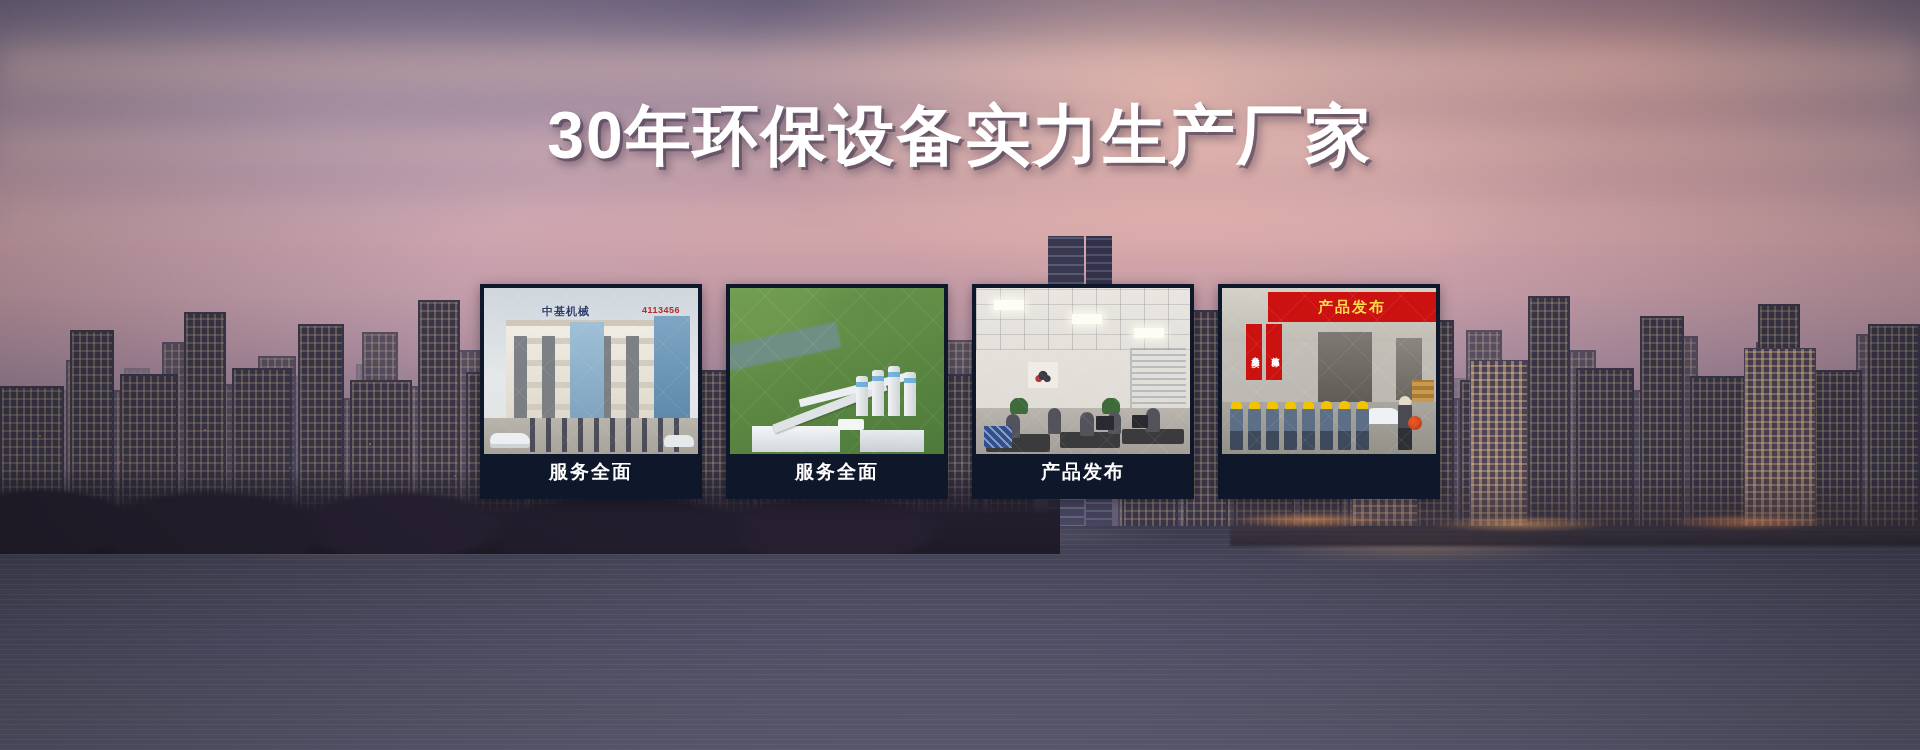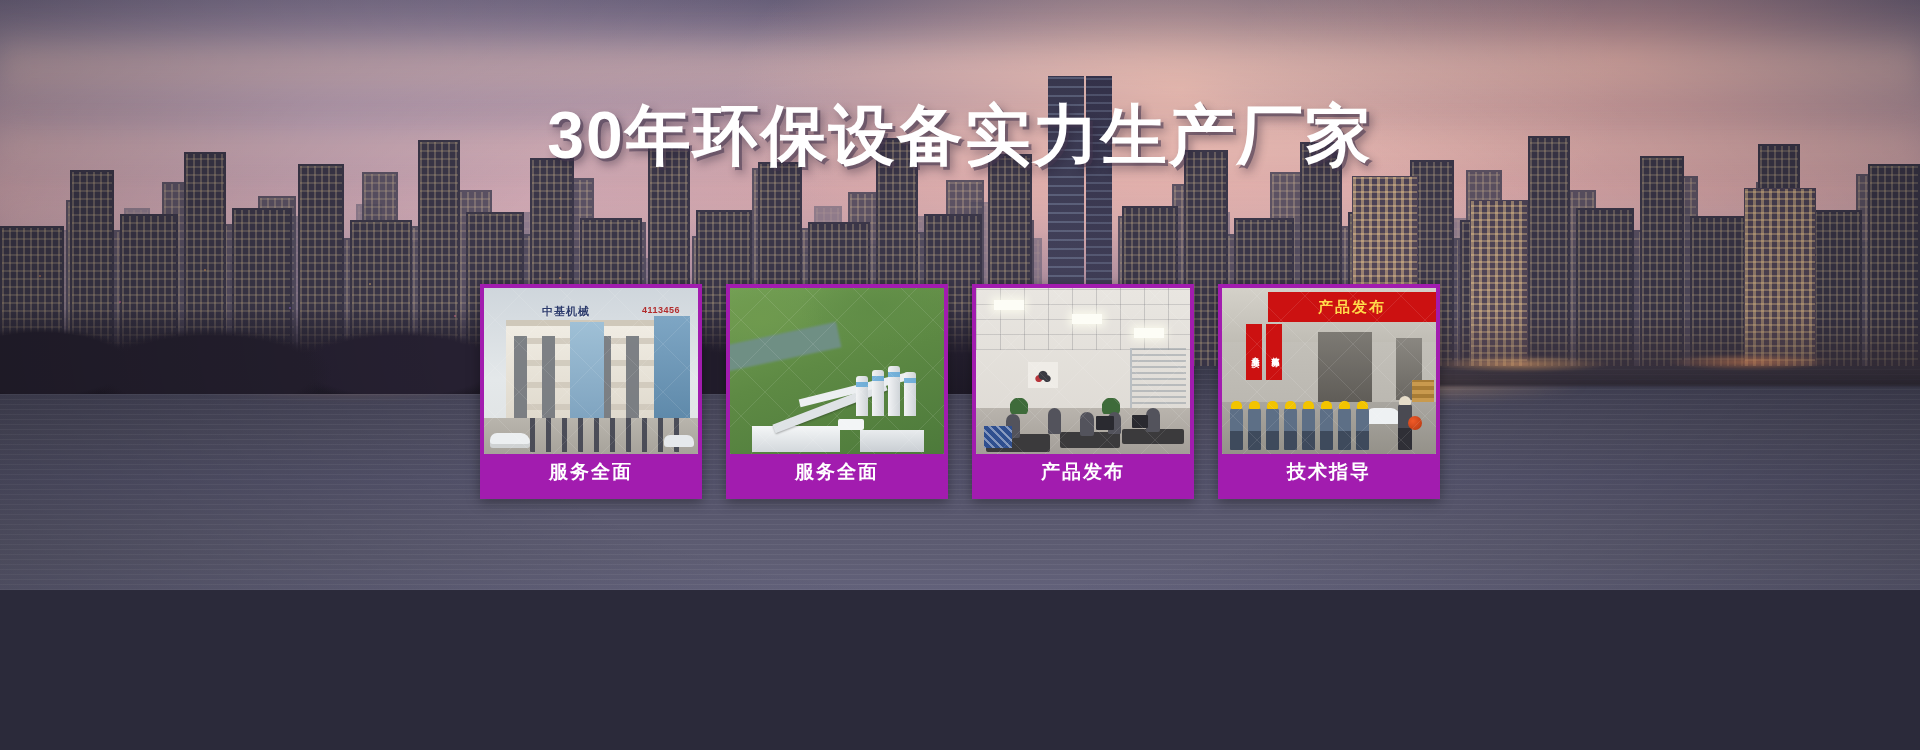--- a/index.html
+++ b/index.html
@@ -5,21 +5,21 @@
   * { margin:0; padding:0; box-sizing:border-box; }
   html,body { width:1920px; height:750px; overflow:hidden; }
   body {
     font-family:"Liberation Sans","DejaVu Sans",sans-serif;
     background:#2b2a3a;
   }
 
   
   .hero {
     position:relative;
-    width:1920px; height:590px;
+    width:1920px; height:750px;
     overflow:hidden;
   }
 
   
   .sky {
     position:absolute; inset:0;
     background:
       radial-gradient(ellipse 620px 300px at 1180px 90px, rgba(255,198,176,.62) 0%, rgba(255,198,176,0) 72%),
       radial-gradient(ellipse 520px 250px at 1620px 60px, rgba(255,176,158,.50) 0%, rgba(255,176,158,0) 74%),
       radial-gradient(ellipse 700px 320px at 330px 120px, rgba(190,168,196,.55) 0%, rgba(190,168,196,0) 75%),
@@ -215,21 +215,21 @@
 
   
   .cards {
     position:absolute; top:284px; left:50%;
     transform:translateX(-50%);
     display:flex;
     gap:24px;
   }
   .card {
     width:222px;
-    background:#a21caf;
+    background:#0f172a;
     padding:4px 4px 9px 4px;
     box-shadow:0 3px 12px rgba(0,0,0,.35);
   }
   .thumb {
     position:relative;
     width:214px; height:166px;
     overflow:hidden;
     background:#8d949a;
   }
   .card-label {
@@ -710,18 +710,17 @@
           <div class="t4-worker" style="left:44px"></div>
           <div class="t4-worker" style="left:62px"></div>
           <div class="t4-worker" style="left:80px"></div>
           <div class="t4-worker" style="left:98px"></div>
           <div class="t4-worker" style="left:116px"></div>
           <div class="t4-worker" style="left:134px"></div>
           <div class="t4-lead"></div>
           <div class="t4-ball"></div>
           <div class="wm"></div>
         </div>
-        <div class="card-label">技术指导</div>
       </div>
 
     </div>
   </div>
 </div>
 
 </body></html>

